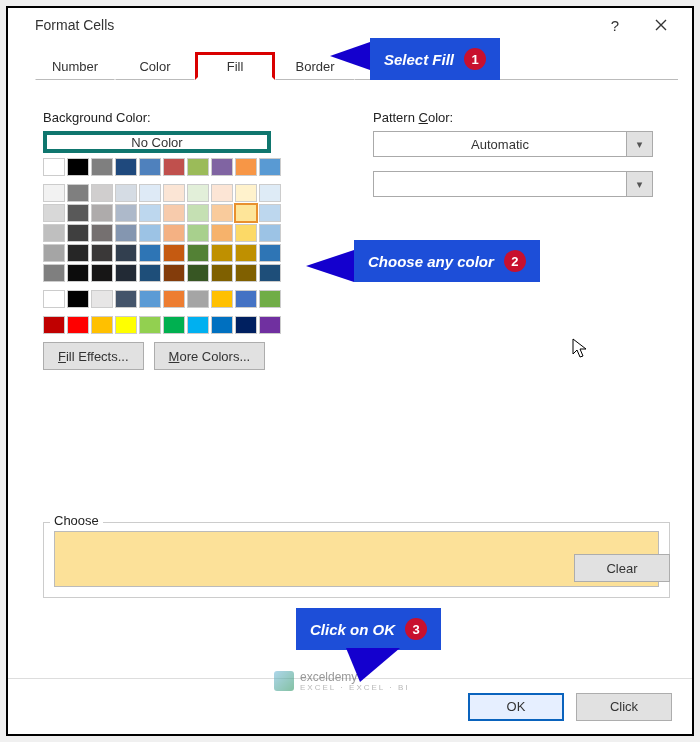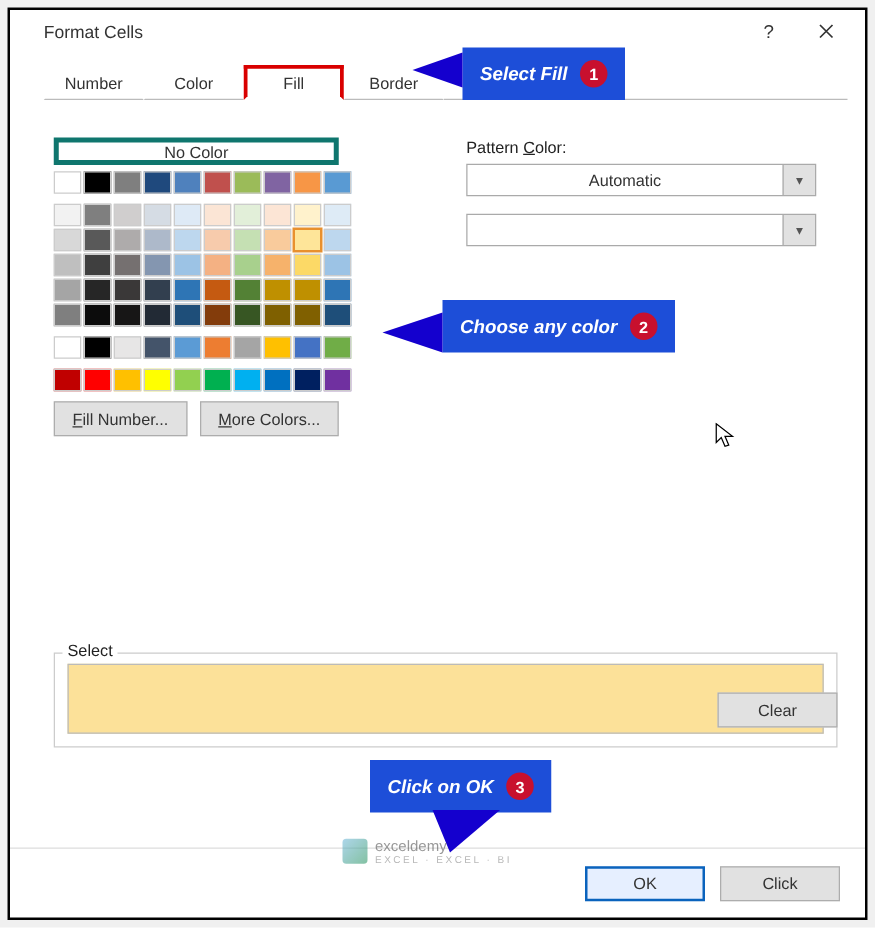--- a/index.html
+++ b/index.html
@@ -75,20 +75,21 @@
         <span>Fill</span>
       </div>
     <div class="tab inactive">
         <span>Border</span>
       </div>
     <div class="tabline"></div>
   </div>
 
   <div class="content">
     <div class="left-panel">
+      <div class="bgcolor-label">Background Color:</div>
       <div class="no-color">
           <span>No Color</span>
         </div>
       <div class="color-grid grid-10" id="row1">
           <div class="swatch" style="background: rgb(255, 255, 255);"></div>
           <div class="swatch" style="background: rgb(0, 0, 0);"></div>
           <div class="swatch" style="background: rgb(127, 127, 127);"></div>
           <div class="swatch" style="background: rgb(31, 73, 125);"></div>
           <div class="swatch" style="background: rgb(79, 129, 189);"></div>
           <div class="swatch" style="background: rgb(192, 80, 77);"></div>
@@ -168,21 +169,21 @@
           <div class="swatch" style="background: rgb(255, 255, 0);"></div>
           <div class="swatch" style="background: rgb(146, 208, 80);"></div>
           <div class="swatch" style="background: rgb(0, 176, 80);"></div>
           <div class="swatch" style="background: rgb(0, 176, 240);"></div>
           <div class="swatch" style="background: rgb(0, 112, 192);"></div>
           <div class="swatch" style="background: rgb(0, 32, 96);"></div>
           <div class="swatch" style="background: rgb(112, 48, 160);"></div>
         </div>
       <div class="btn-row">
         <div class="btn">
-            <span><span class="underline">F</span><span>ill Number...</span></span>
+            <span><span class="underline">F</span><span>ill Effects...</span></span>
           </div>
         <div class="btn">
             <span><span class="underline">M</span><span>ore Colors...</span></span>
           </div>
       </div>
     </div>
 
     <div class="right-panel">
       <div class="section-label"><span>Pattern <span class="underline">C</span>olor:</span></div>
       <div class="dropdown">
@@ -190,21 +191,21 @@
         <div class="arrow">▾</div>
       </div>
       <div class="dropdown">
         <div class="val"></div>
         <div class="arrow">▾</div>
       </div>
     </div>
 
     <div class="sample-box">
       <div class="sample-fieldset">
-        <div class="sample-legend">Select</div>
+        <div class="sample-legend">Choose</div>
         <div class="sample-color"></div>
       </div>
     </div>
 
     <div class="bottom-btns">
       <div class="btn" style="width:96px">
           <span>Clear</span>
         </div>
     </div>
   </div>

